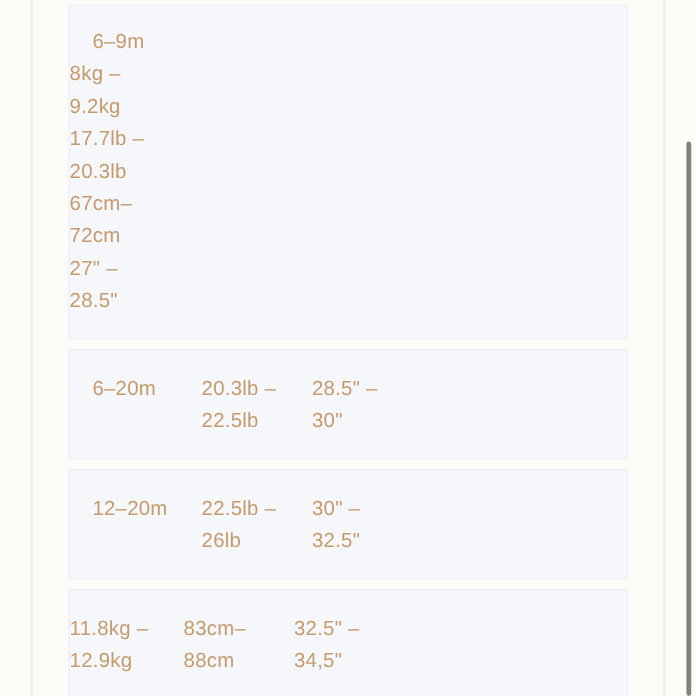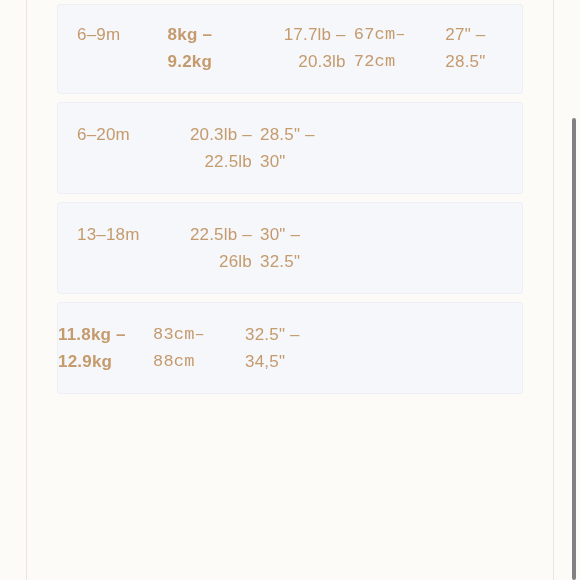--- a/index.html
+++ b/index.html
@@ -80,27 +80,27 @@
     line-height: 27px;
     letter-spacing: 0.2px;
     font-family: "Liberation Sans", sans-serif;
     box-sizing: border-box;
     padding-right: 8px;
     white-space: normal;
     word-break: break-word;
   }
 
   .col-age    { width: 110px; padding-left: 19px; }
-  .col-weight { width: 95px; font-weight: bold; }
-  .col-lbs    { width: 92px; text-align: right; }
-  .col-height { width: 92px; font-family: Liberation Mono, monospace; }
+  .col-weight { width: 95px; }
+  .col-lbs    { width: 92px; }
+  .col-height { width: 92px; }
   .col-inch   { width: 77px; }
 
   
-  .size-row.first { padding-top: 16px; }
+  .size-row.first { padding-top: 16px; flex-direction: column; }
 </style>
 </head>
 <body>
 
 <div id="page">
 
   <div class="rule rule-left"></div>
   <div class="rule rule-right"></div>
 
   <div class="size-table">
@@ -113,21 +113,21 @@
       <div class="size-cell col-inch">27" –28.5"</div>
     </div>
 
     <div class="size-row">
       <div class="size-cell col-age">6–20m</div>
       <div class="size-cell col-lbs">20.3lb – 22.5lb</div>
       <div class="size-cell col-inch">28.5" – 30"</div>
     </div>
 
     <div class="size-row">
-      <div class="size-cell col-age">13–18m</div>
+      <div class="size-cell col-age">12–20m</div>
       <div class="size-cell col-lbs">22.5lb – 26lb</div>
       <div class="size-cell col-inch">30" – 32.5"</div>
     </div>
 
     <div class="size-row">
       <div class="size-cell col-weight">11.8kg – 12.9kg</div>
       <div class="size-cell col-height">83cm–88cm</div>
       <div class="size-cell col-inch">32.5" – 34,5"</div>
     </div>
 

